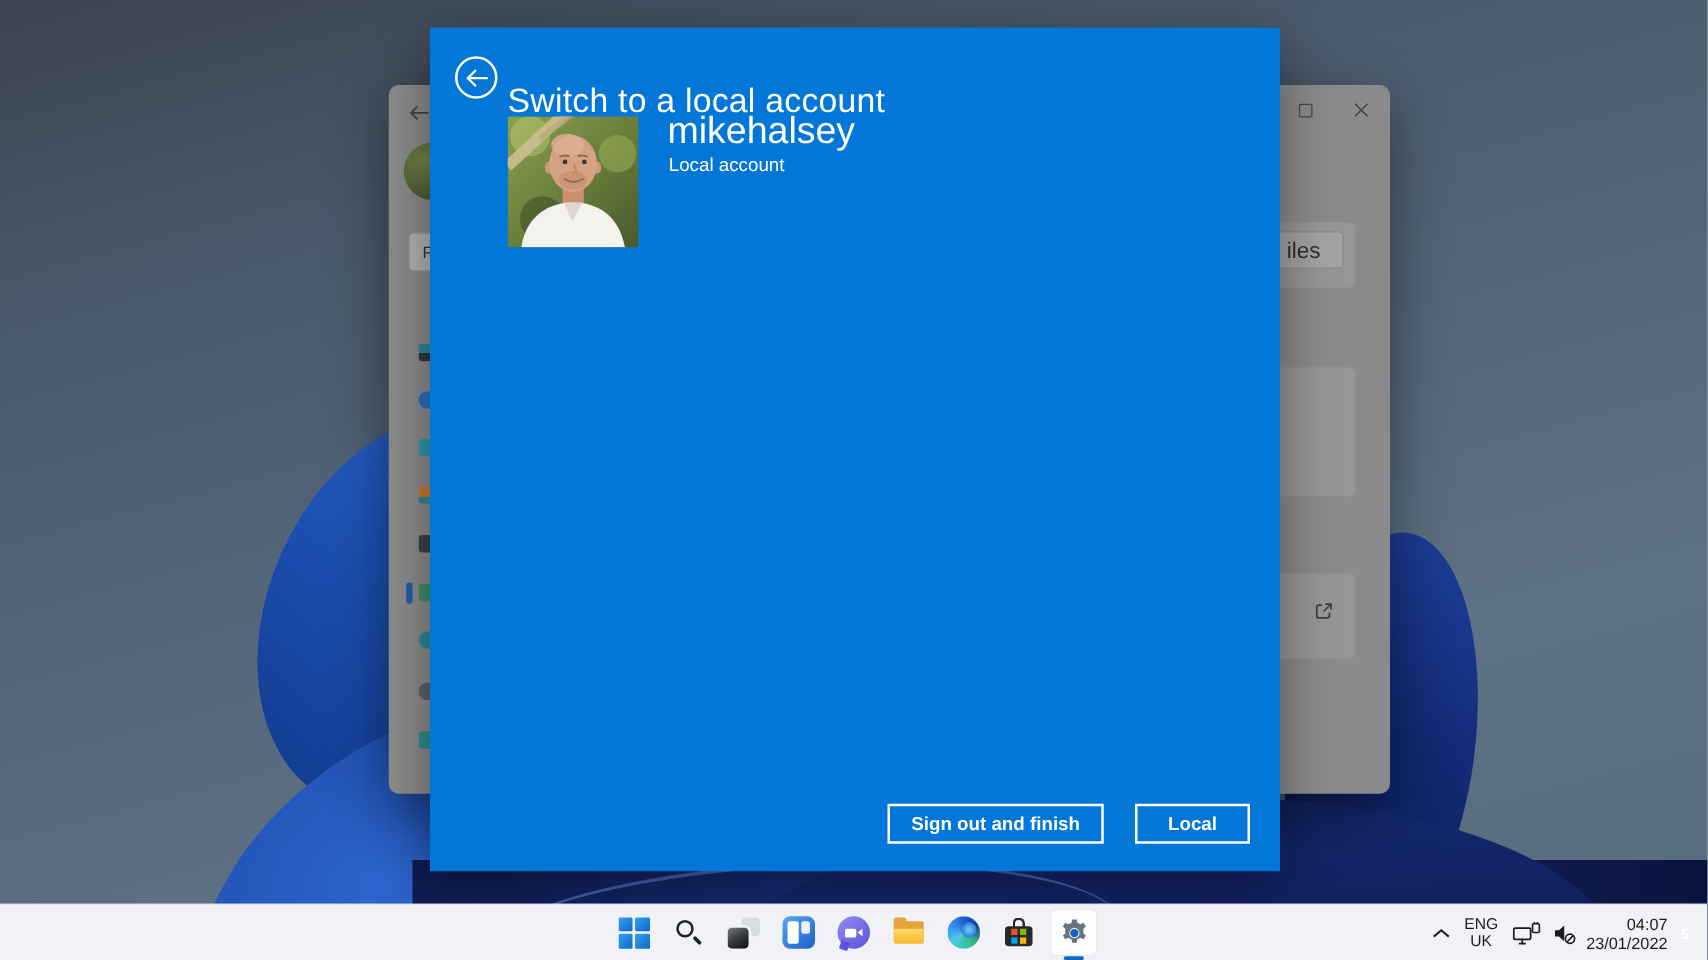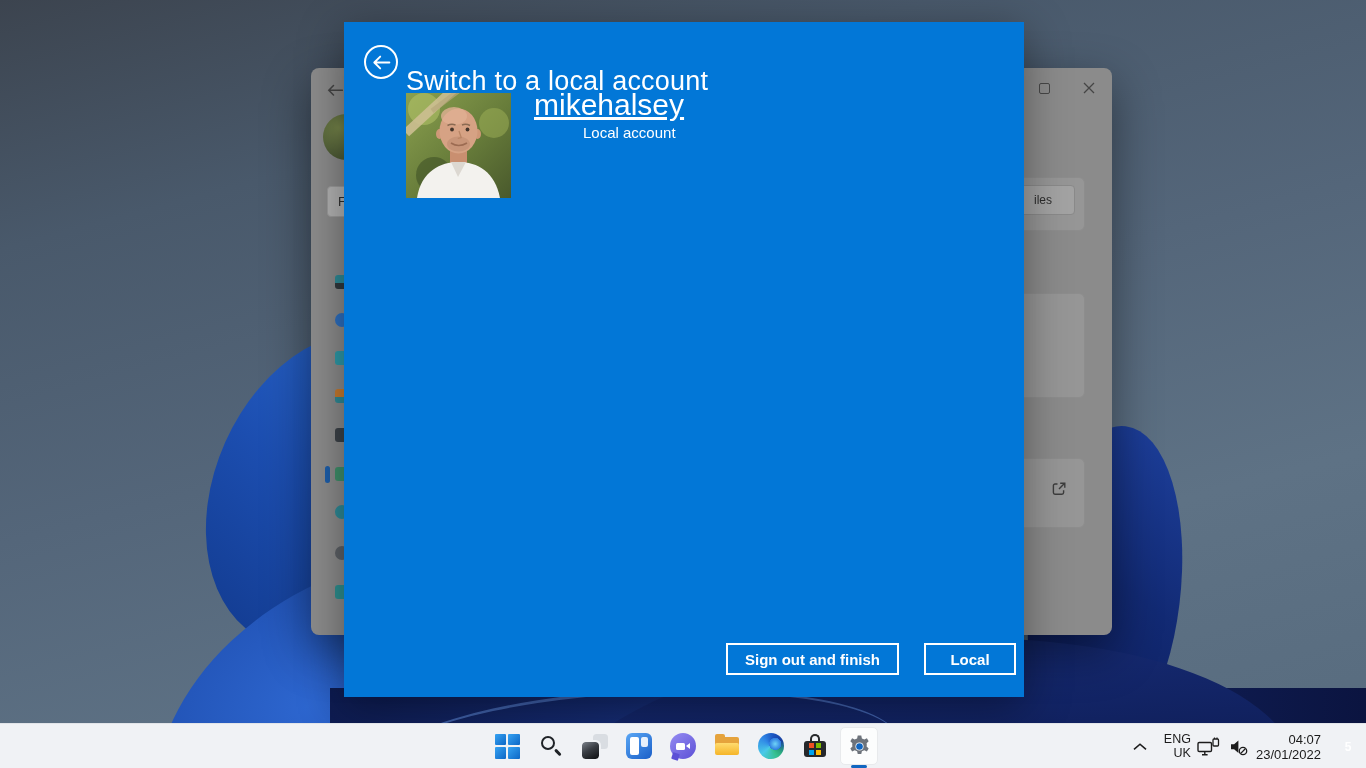--- a/index.html
+++ b/index.html
@@ -44,42 +44,42 @@
   .ns6 { top:399px; background:#3f8f6a; }
   .ns7 { top:437px; background:#2e8a96; border-radius:50%; }
   .ns8 { top:478px; background:#5d6166; border-radius:50%; }
   .ns9 { top:517px; background:#2e8f8f; }
   .nav-pill { position:absolute; left:14px; top:398px; width:5px; height:17px; border-radius:3px; background:#1c5da8; }
   .sw-card { position:absolute; left:692px; width:82px; background:#969696; border:1px solid #8d8d8d; border-radius:6px; }
   .sw-card.c1 { top:109px; height:54px; }
   .sw-card.c2 { top:225px; height:105px; }
   .sw-card.c3 { top:390px; height:70px; }
   .sw-btn-frag { position:absolute; left:700px; top:117px; width:64px; height:30px; background:#a3a3a3;
-    border:1px solid #8a8a8a; border-radius:4px; color:#2d2d2d; font-size:12px; display:flex;
+    border:1px solid #8a8a8a; border-radius:4px; color:#2d2d2d; font-size:18px; display:flex;
     align-items:center; justify-content:center; cursor:default; }
   .sw-extlink { position:absolute; left:740px; top:413px; width:16px; height:16px; }
   .sw-max { position:absolute; left:722px; top:10px; width:22px; height:20px; background:none; border:none;
     display:flex; align-items:center; justify-content:center; cursor:default; }
   .sw-max span { display:block; width:11px; height:11px; border:1.4px solid #474747; border-radius:2px; }
   .sw-close { position:absolute; left:766px; top:9px; width:24px; height:22px; background:none; border:none;
     display:flex; align-items:center; justify-content:center; cursor:default; }
 
   
   .dialog { position:absolute; left:344px; top:22px; width:680px; height:675px; background:#0277d7;
     z-index:10; color:#fff; box-shadow:0 10px 42px rgba(0,0,0,.4); }
   .dlg-back { position:absolute; left:20px; top:23px; width:34px; height:34px; border:2px solid #fff;
     border-radius:50%; background:transparent; display:flex; align-items:center; justify-content:center;
     cursor:pointer; }
   .dlg-title { position:absolute; left:62px; top:44px; font-size:27px; font-weight:300; letter-spacing:.2px;
     color:#fff; white-space:nowrap; transform:translateY(-50%); top:59px; }
   .dlg-avatar { position:absolute; left:62px; top:71px; width:105px; height:105px; overflow:hidden; }
-  .dlg-name { position:absolute; left:190px; top:66px; font-size:30px; font-weight:300; color:#fff;text-decoration:underline; }
-  .dlg-type { position:absolute; left:191px; top:102px; font-size:15px; color:#fff;margin-left:48px; }
+  .dlg-name { position:absolute; left:190px; top:66px; font-size:30px; font-weight:300; color:#fff; }
+  .dlg-type { position:absolute; left:191px; top:102px; font-size:15px; color:#fff; }
   .dlg-msg { position:absolute; left:191px; top:142px; width:432px; font-size:15px; line-height:20.5px; color:#fff; }
-  .dlg-footer { position:absolute; right:8px; bottom:22px; display:flex; gap:25px; }
+  .dlg-footer { position:absolute; right:24px; bottom:22px; display:flex; gap:25px; }
   .dlg-btn { height:32px; border:2px solid #fff; background:transparent; color:#fff; font-size:15px;
     font-weight:700; font-family:"Liberation Sans",sans-serif; padding:0 17px; cursor:pointer; }
   .dlg-btn.primary { min-width:156px; }
   .dlg-btn.secondary { min-width:92px; }
 
   
   .taskbar { position:absolute; left:0; top:723px; width:1366px; height:45px; background:#f0f2f5;
     border-top:1px solid #e1e4e8; z-index:20; }
   .tb-center { position:absolute; left:50%; top:0; height:100%; transform:translateX(-50%);
     display:flex; align-items:center; }
@@ -133,23 +133,23 @@
   .ic-store .bag { position:absolute; left:2px; top:8px; width:22px; height:16px; background:#26282b; border-radius:3px;
     display:grid; grid-template-columns:5.5px 5.5px; grid-template-rows:5.5px 5.5px; gap:1.5px;
     align-content:center; justify-content:center; }
   .ic-store .bag span:nth-child(1){background:#f25022;} .ic-store .bag span:nth-child(2){background:#7fba00;}
   .ic-store .bag span:nth-child(3){background:#00a4ef;} .ic-store .bag span:nth-child(4){background:#ffb900;}
 
   
   .tray { position:absolute; right:8px; top:0; height:45px; display:flex; align-items:center; }
   .tray button, .tray .tray-item { background:none; border:none; cursor:pointer; font-family:"Liberation Sans",sans-serif; }
   .tray-chevron { width:26px; height:45px; display:flex; align-items:center; justify-content:center; }
-  .tray-lang { width:38px; text-align:right; font-size:12.5px; line-height:13.5px; color:#1b1b1b; }
+  .tray-lang { width:38px; text-align:center; font-size:12.5px; line-height:13.5px; color:#1b1b1b; }
   .tray-icons { display:flex; align-items:center; gap:9px; margin:0 8px 0 6px; }
-  .tray-clock { text-align:right; font-size:13px; line-height:15px; color:#1b1b1b; margin-right:17px; white-space:nowrap; }
+  .tray-clock { text-align:right; font-size:13px; line-height:15px; color:#1b1b1b; margin-right:4px; white-space:nowrap; }
   .tray-badge { width:20px; height:20px; border-radius:50%; background:#0b69c7; color:#fff; font-size:12px;
     font-weight:700; display:flex; align-items:center; justify-content:center; }
 </style>
 </head>
 <body>
 
 <div class="screen">
 
   <div class="wallpaper">
     <div class="blob b2"></div>

